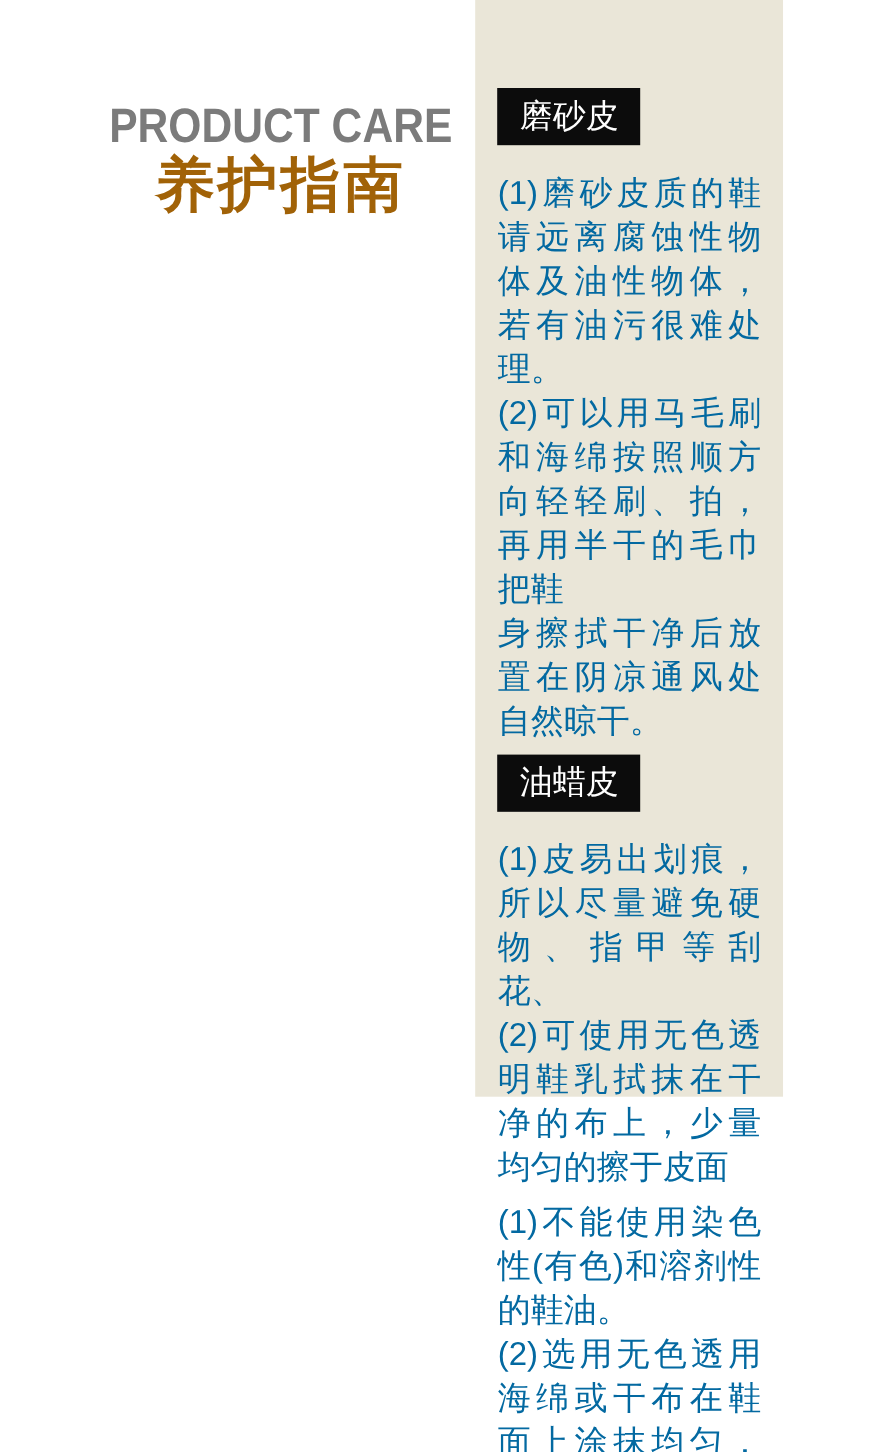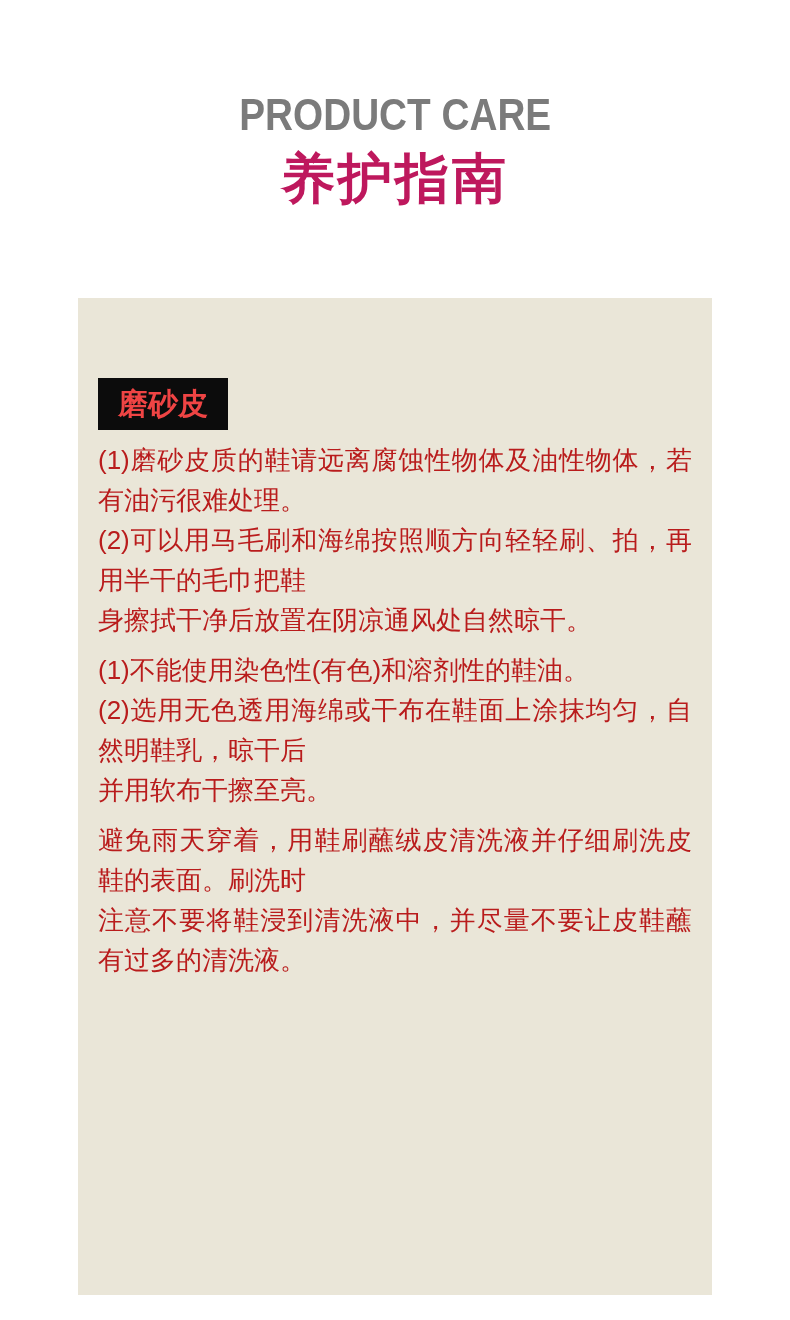--- a/index.html
+++ b/index.html
@@ -8,21 +8,21 @@
     background: #ffffff;
     font-family: "Liberation Sans", "DejaVu Sans", sans-serif;
   }
   .page {
     position: relative;
     width: 634px;
     height: 1320px;
     margin: 0 auto;
     background: #ffffff;
     display: flex;
-    flex-direction: column;
+    flex-direction: row;
     overflow: hidden;
   }
   
   .header {
     height: 298px;
     box-sizing: border-box;
     background: #ffffff;
     text-align: center;
     padding-top: 92px;
   }
@@ -31,50 +31,50 @@
     font-size: 44px;
     font-weight: 700;
     line-height: 46px;
     color: #7b7b7b;
     letter-spacing: 0px;
     transform: scaleX(0.88);
     transform-origin: 50% 50%;
     white-space: nowrap;
   }
   .title-zh {
-    margin-top: 10px;
+    margin-top: 0;
     font-size: 54px;
     font-weight: 700;
     line-height: 60px;
-    color: #be185d;
+    color: #a16207;
     letter-spacing: 3px;
   }
   
   .panel {
     background: #eae6d8;
     height: 997px;
     box-sizing: border-box;
     padding: 80px 20px 0 20px;
   }
   .care-section { margin: 0; }
   .badge {
     display: inline-block;
     background: #0c0c0c;
-    color: #ef4444;
+    color: #ffffff;
     font-size: 30px;
-    font-weight: 700;
+    font-weight: 400;
     line-height: 34px;
     padding: 9px 20px;
-    margin-bottom: 10px;
+    margin-bottom: 24px;
   }
   .body-text {
     margin: 0 0 10px 0;
-    font-size: 26px;
+    font-size: 30px;
     line-height: 40px;
-    color: #b91c1c;
+    color: #0369a1;
     white-space: pre-line;
     text-align: justify;
     text-justify: inter-ideograph;
   }
   
   .footer-spacer {
     flex: 1 1 auto;
     background: #ffffff;
   }
 </style>
@@ -93,20 +93,25 @@
     <div class="care-section">
       <div class="badge">磨砂皮</div>
       <p class="body-text">(1)磨砂皮质的鞋请远离腐蚀性物体及油性物体，若有油污很难处理。
 (2)可以用马毛刷和海绵按照顺方向轻轻刷、拍，再用半干的毛巾把鞋
 身擦拭干净后放置在阴凉通风处自然晾干。</p>
     </div>
 
     <div class="care-section">
     </div>
 
+    <div class="care-section">
+      <div class="badge">油蜡皮</div>
+      <p class="body-text">(1)皮易出划痕，所以尽量避免硬物、指甲等刮花、
+(2)可使用无色透明鞋乳拭抹在干净的布上，少量均匀的擦于皮面</p>
+    </div>
 
     <div class="care-section">
       <p class="body-text">(1)不能使用染色性(有色)和溶剂性的鞋油。
 (2)选用无色透用海绵或干布在鞋面上涂抹均匀，自然明鞋乳，晾干后
 并用软布干擦至亮。</p>
     </div>
 
     <div class="care-section">
       <p class="body-text">避免雨天穿着，用鞋刷蘸绒皮清洗液并仔细刷洗皮鞋的表面。刷洗时
 注意不要将鞋浸到清洗液中，并尽量不要让皮鞋蘸有过多的清洗液。</p>

